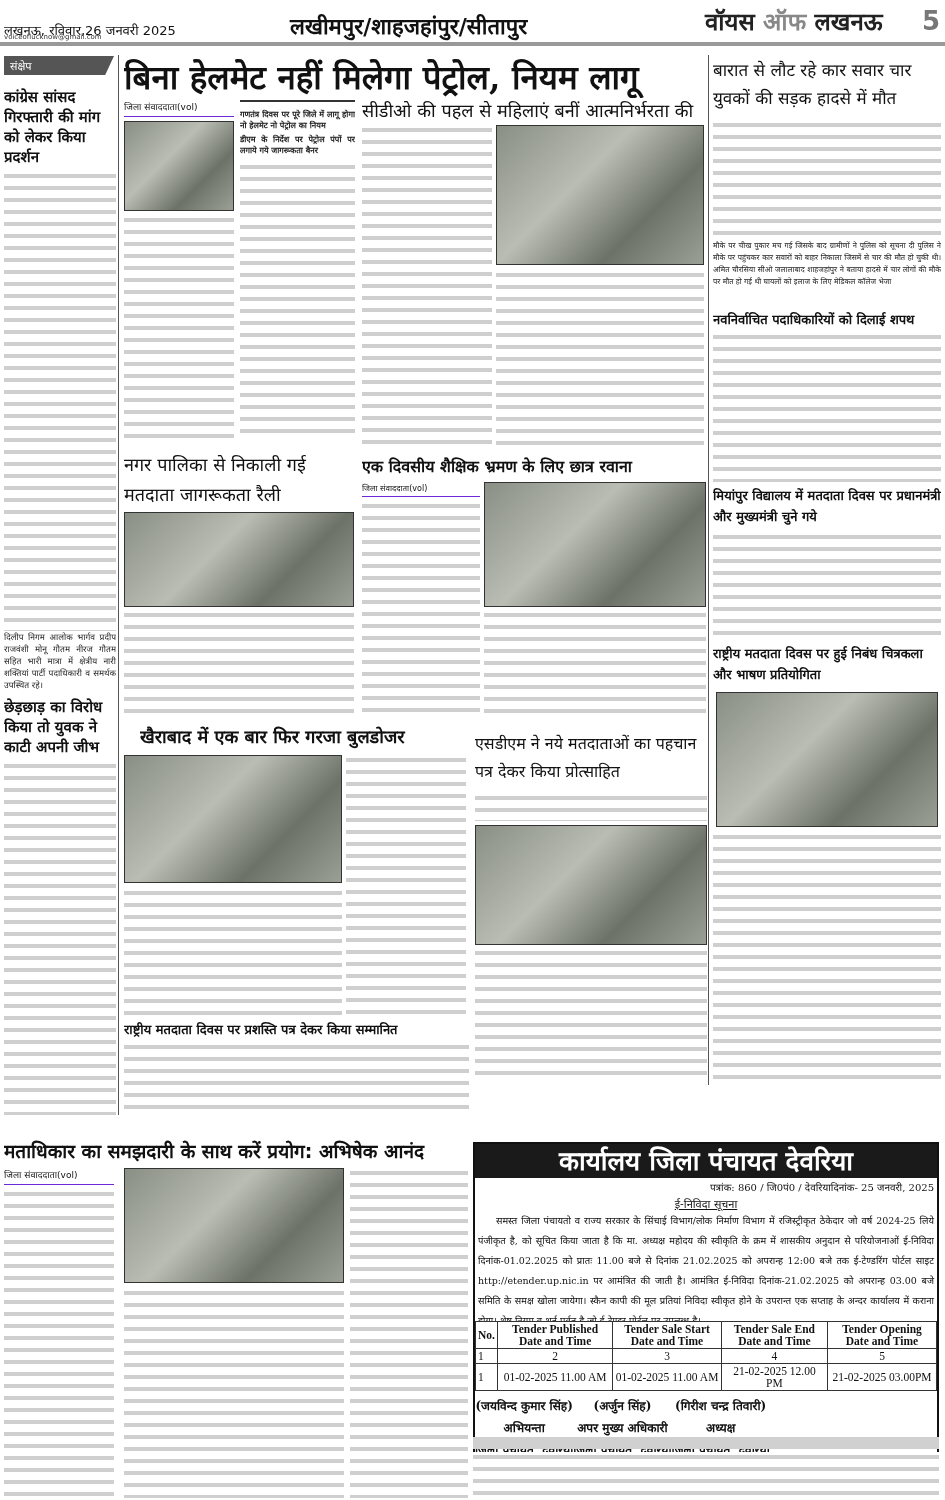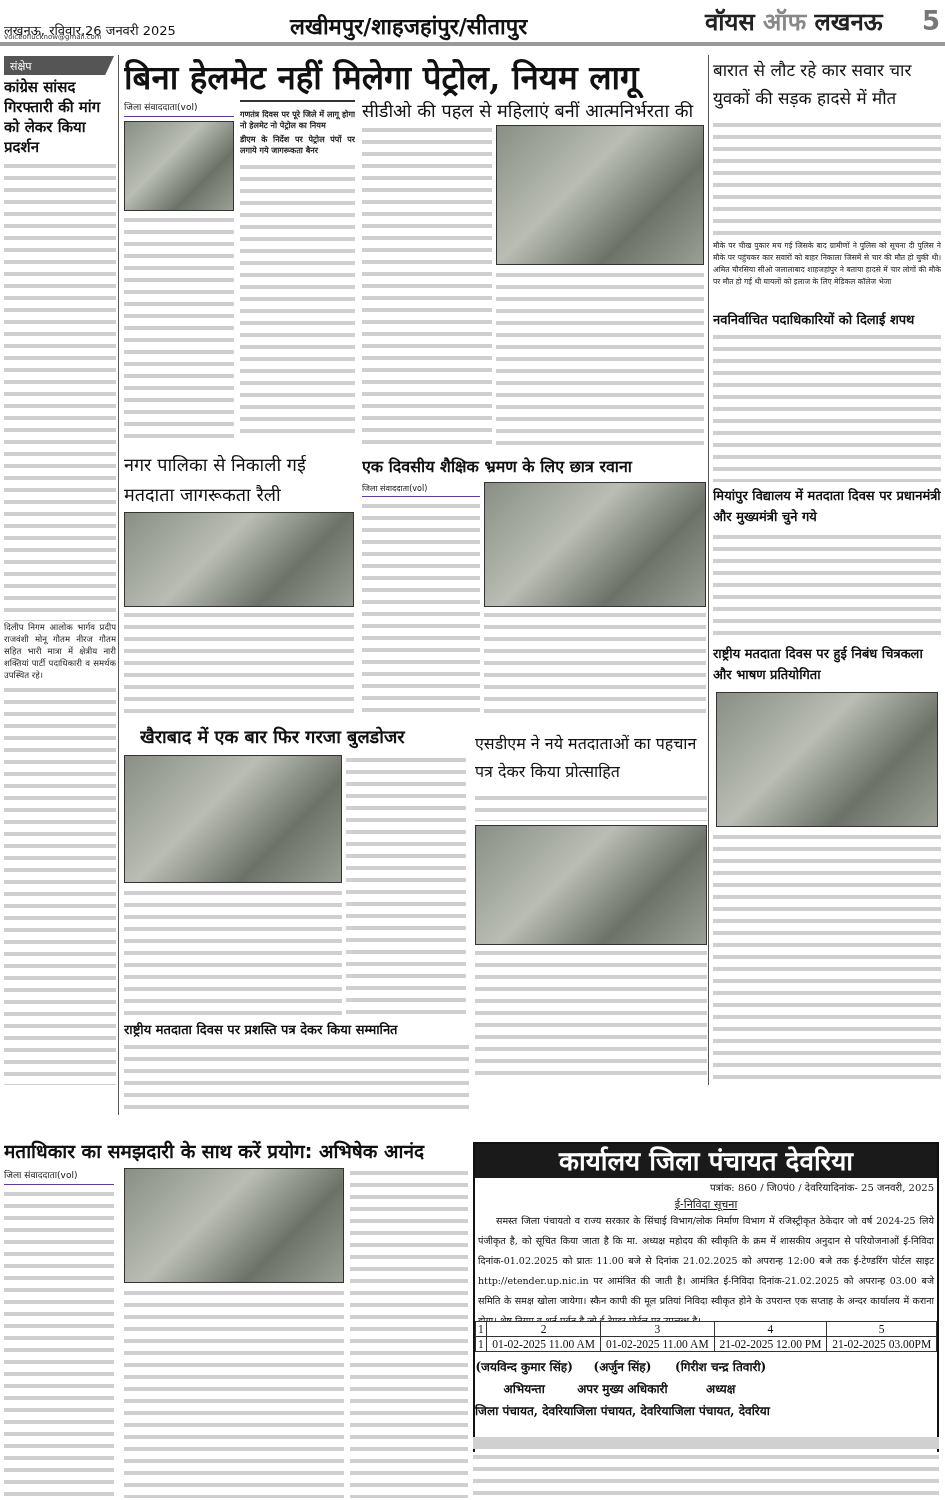--- a/index.html
+++ b/index.html
@@ -35,23 +35,24 @@
   <div class="brand">
     <span>वॉयस</span>
     <span class="mid">ऑफ</span>
     <span>लखनऊ</span>
   </div>
   <div class="pg">5</div>
 </div>
 
 <div class="col" style="left:4px;top:55px;width:112px;height:1060px">
   <div class="tag">संक्षेप</div>
-  <div class="h1" style="font-size:15px;line-height:20px;margin-top:2px">कांग्रेस सांसद गिरफ्तारी की मांग को लेकर किया प्रदर्शन</div>
+  <div class="h1" style="font-size:15px;line-height:20px;margin-top:12px">कांग्रेस सांसद गिरफ्तारी की मांग को लेकर किया प्रदर्शन</div>
   <div class="filler" style="height:460px;margin-top:4px"></div>
   <div class="txt">दिलीप निगम आलोक भार्गव प्रदीप राजवंशी मोनू गौतम नीरज गौतम सहित भारी मात्रा में क्षेत्रीय नारी शक्तियां पार्टी पदाधिकारी व समर्थक उपस्थित रहे।</div>
+  <div class="h1" style="font-size:15px;line-height:20px;margin-top:6px">छेड़छाड़ का विरोध किया तो युवक ने काटी अपनी जीभ</div>
   <div class="filler" style="height:400px;margin-top:4px"></div>
 </div>
 <div class="vline" style="left:118px;top:55px;height:1060px"></div>
 
 <div class="col" style="left:124px;top:54px;width:580px;height:44px;font-size:33px;font-weight:bold;font-family:'DejaVu Serif',serif;white-space:nowrap">बिना हेलमेट नहीं मिलेगा पेट्रोल, नियम लागू</div>
 <div class="col" style="left:124px;top:100px;width:110px;height:340px">
   <div class="byline">जिला संवाददाता(vol)</div>
   <div class="photo" style="height:90px;margin-bottom:4px"></div>
   <div class="filler" style="height:230px"></div>
 </div>
@@ -119,20 +120,27 @@
 <div class="notice">
   <div class="bar">कार्यालय जिला पंचायत देवरिया</div>
   <div style="display:flex;justify-content:flex-end;font-size:10px;padding:2px 3px;font-family:'DejaVu Serif',serif">
     <span>पत्रांक: 860 / जि0पं0 / देवरिया</span>
     <span>दिनांक- 25 जनवरी, 2025</span>
   </div>
   <div style="text-align:center;font-size:11px;text-decoration:underline;font-family:'DejaVu Serif',serif">ई-निविदा सूचना</div>
   <div style="font-size:9.5px;line-height:20px;padding:0 3px;text-align:justify;text-indent:18px;font-family:'DejaVu Serif',serif;height:110px;overflow:hidden">समस्त जिला पंचायतो व राज्य सरकार के सिंचाई विभाग/लोक निर्माण विभाग में रजिस्ट्रीकृत ठेकेदार जो वर्ष 2024-25 लिये पंजीकृत है, को सूचित किया जाता है कि मा. अध्यक्ष महोदय की स्वीकृति के क्रम में शासकीय अनुदान से परियोजनाओं ई-निविदा दिनांक-01.02.2025 को प्रातः 11.00 बजे से दिनांक 21.02.2025 को अपरान्ह 12:00 बजे तक ई-टेण्डरिंग पोर्टल साइट http://etender.up.nic.in पर आमंत्रित की जाती है। आमंत्रित ई-निविदा दिनांक-21.02.2025 को अपरान्ह 03.00 बजे समिति के समक्ष खोला जायेगा। स्कैन कापी की मूल प्रतियां निविदा स्वीकृत होने के उपरान्त एक सप्ताह के अन्दर कार्यालय में कराना होगा। शेष नियम व शर्त पूर्वत है जो ई-टेण्डर पोर्टल पर उपलब्ध है।</div>
   <table>
     <tbody>
+        <tr>
+      <th style="width:22px">No.</th>
+      <th>Tender Published Date and Time</th>
+      <th>Tender Sale Start Date and Time</th>
+      <th>Tender Sale End Date and Time</th>
+      <th>Tender Opening Date and Time</th>
+    </tr>
     <tr>
       <td style="text-align:left">1</td>
       <td>2</td>
       <td>3</td>
       <td>4</td>
       <td>5</td>
     </tr>
     <tr>
       <td style="text-align:left">1</td>
       <td>01-02-2025 11.00 AM</td>

